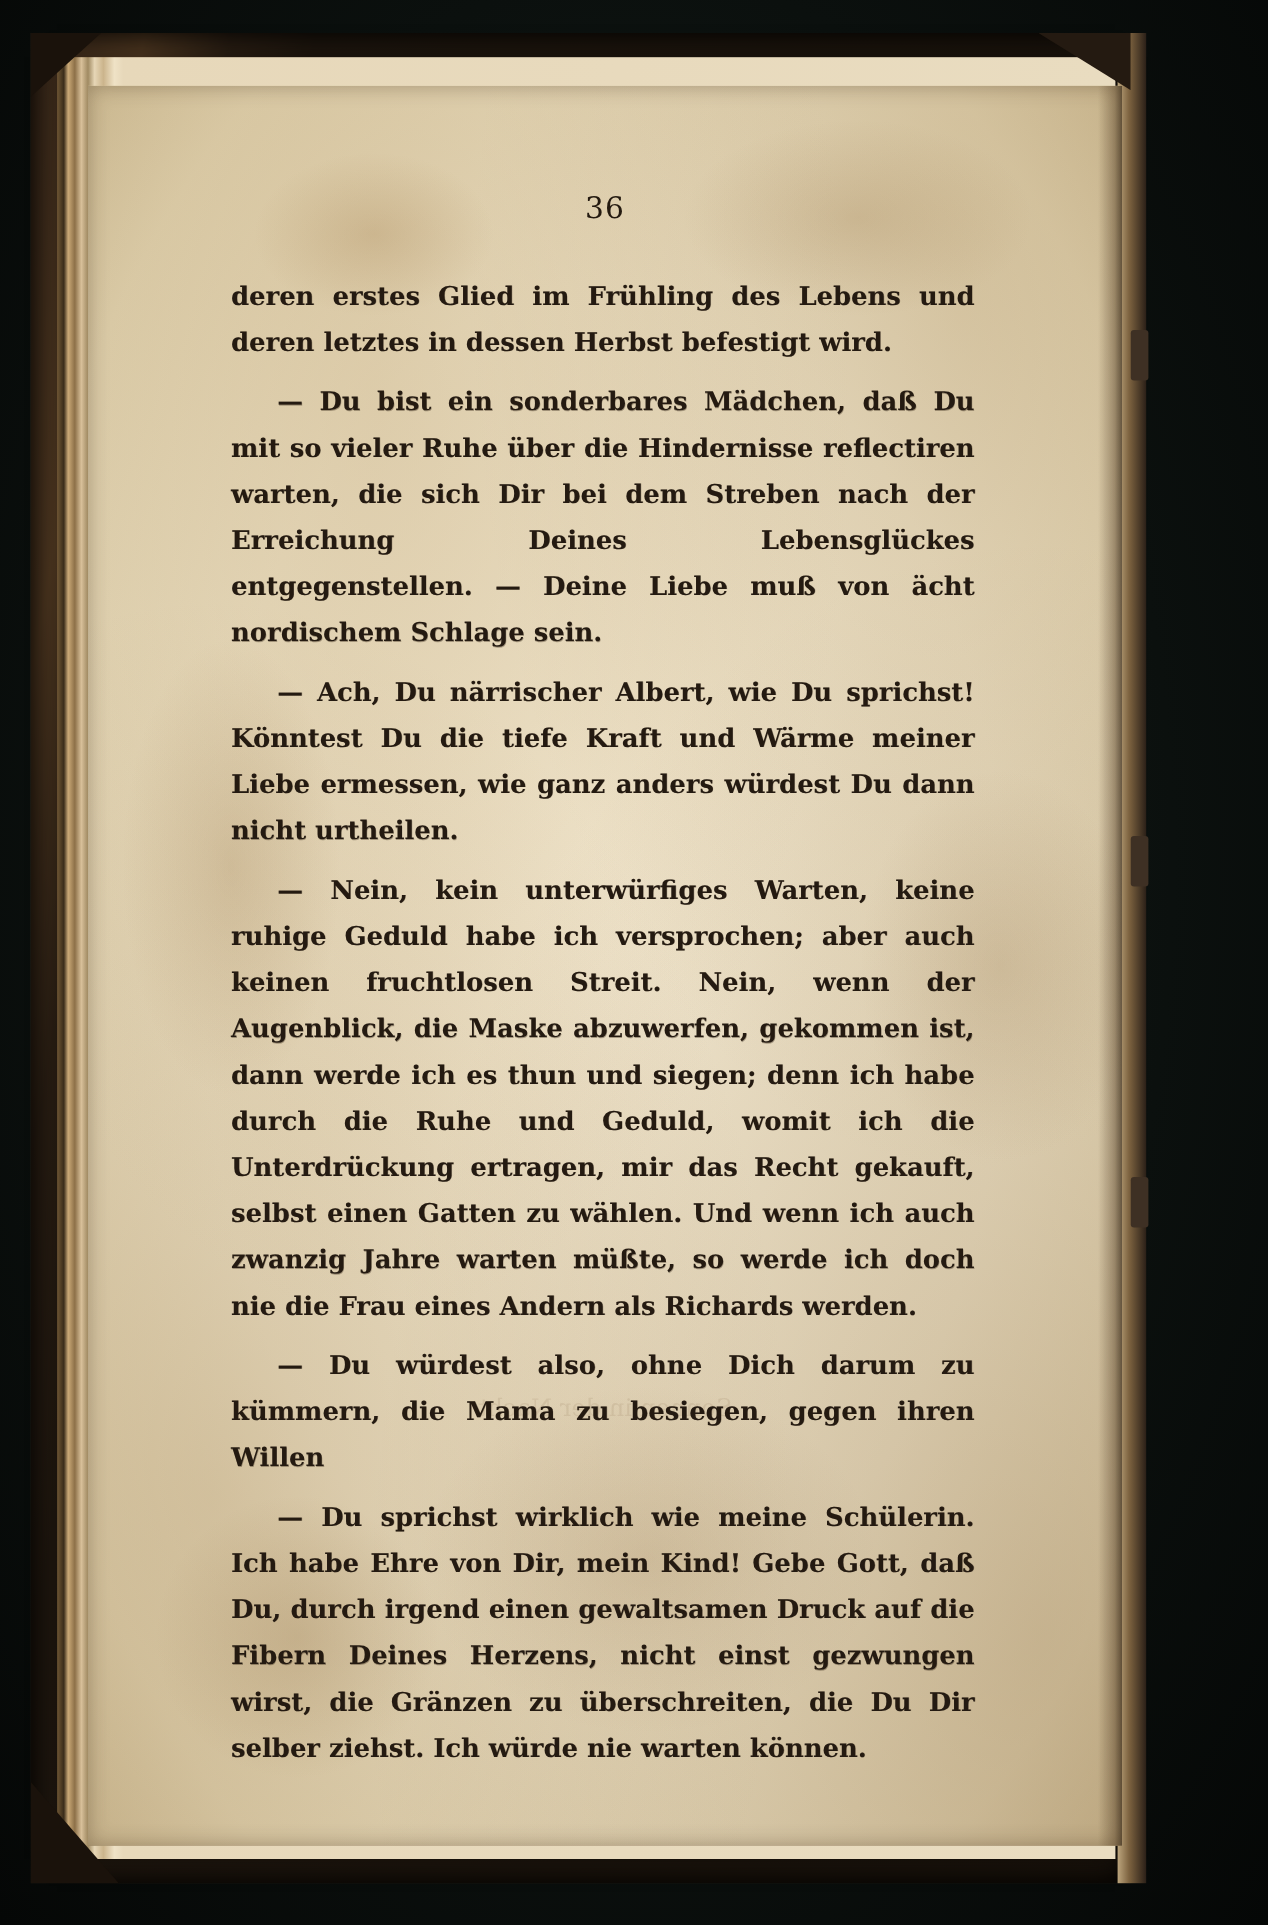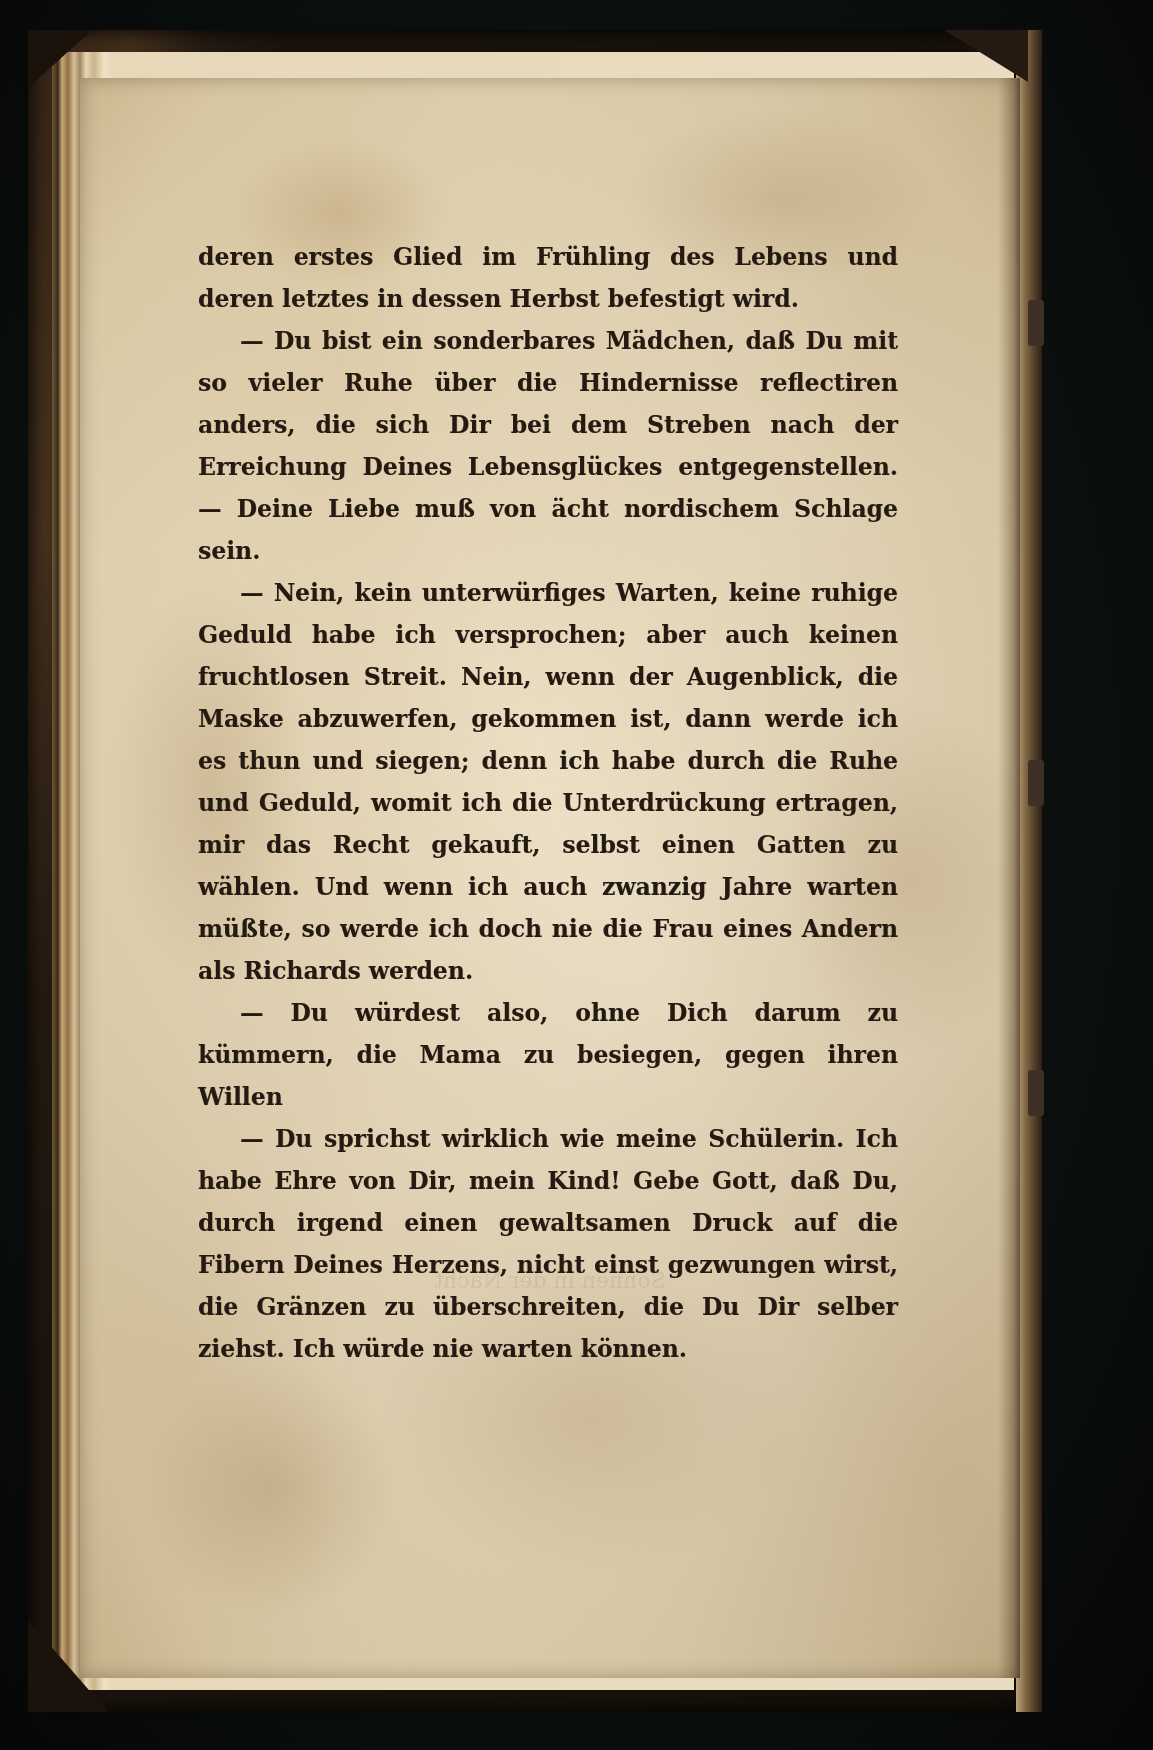--- a/index.html
+++ b/index.html
@@ -126,21 +126,21 @@
     width: 700px;
     color: #241a11;
     font-family: "DejaVu Serif", serif;
     font-size: 23.5px;
     line-height: 42px;
     text-align: justify;
     text-justify: inter-word;
   }
 
   #textblock p {
-    margin: 0;
+    margin: 12px;
     text-indent: 0;
   }
   #textblock p.indent {
     text-indent: 42px;
   }
 
   
   #textblock p {
     font-weight: 600;
     text-shadow: 0.4px 0.3px 0 rgba(40,25,12,0.35);
@@ -204,24 +204,26 @@
     <div class="blotch b1"></div>
     <div class="blotch b2"></div>
     <div class="blotch b3"></div>
     <div class="blotch b4"></div>
     <div class="blotch b5"></div>
     <div class="blotch b6"></div>
 
     <div id="showthrough">Sonnen in der Nacht</div>
 
     <div id="content">
+      <div id="folio">36</div>
 
       <div id="textblock">
         <p>deren erstes Glied im Frühling des Lebens und deren letztes in dessen Herbst befestigt wird.</p>
-        <p class="indent">— Du bist ein sonderbares Mädchen, daß Du mit so vieler Ruhe über die Hindernisse reflectiren anders, die sich Dir bei dem Streben nach der Erreichung Deines Lebensglückes entgegenstellen. — Deine Liebe muß von ächt nordischem Schlage sein.</p>
+        <p class="indent">— Du bist ein sonderbares Mädchen, daß Du mit so vieler Ruhe über die Hindernisse reflectiren warten, die sich Dir bei dem Streben nach der Erreichung Deines Lebensglückes entgegenstellen. — Deine Liebe muß von ächt nordischem Schlage sein.</p>
+        <p class="indent">— Ach, Du närrischer Albert, wie Du sprichst! Könntest Du die tiefe Kraft und Wärme meiner Liebe ermessen, wie ganz anders würdest Du dann nicht urtheilen.</p>
         <p class="indent">— Nein, kein unterwürfiges Warten, keine ruhige Geduld habe ich versprochen; aber auch keinen fruchtlosen Streit. Nein, wenn der Augenblick, die Maske abzuwerfen, gekommen ist, dann werde ich es thun und siegen; denn ich habe durch die Ruhe und Geduld, womit ich die Unterdrückung ertragen, mir das Recht gekauft, selbst einen Gatten zu wählen. Und wenn ich auch zwanzig Jahre warten müßte, so werde ich doch nie die Frau eines Andern als Richards werden.</p>
         <p class="indent">— Du würdest also, ohne Dich darum zu kümmern, die Mama zu besiegen, gegen ihren Willen</p>
         <p class="indent">— Du sprichst wirklich wie meine Schülerin. Ich habe Ehre von Dir, mein Kind! Gebe Gott, daß Du, durch irgend einen gewaltsamen Druck auf die Fibern Deines Herzens, nicht einst gezwungen wirst, die Gränzen zu überschreiten, die Du Dir selber ziehst. Ich würde nie warten können.</p>
       </div>
 
       <div id="gutter"></div>
     </div>
   </div>
 
   <div class="wear tl"></div>

